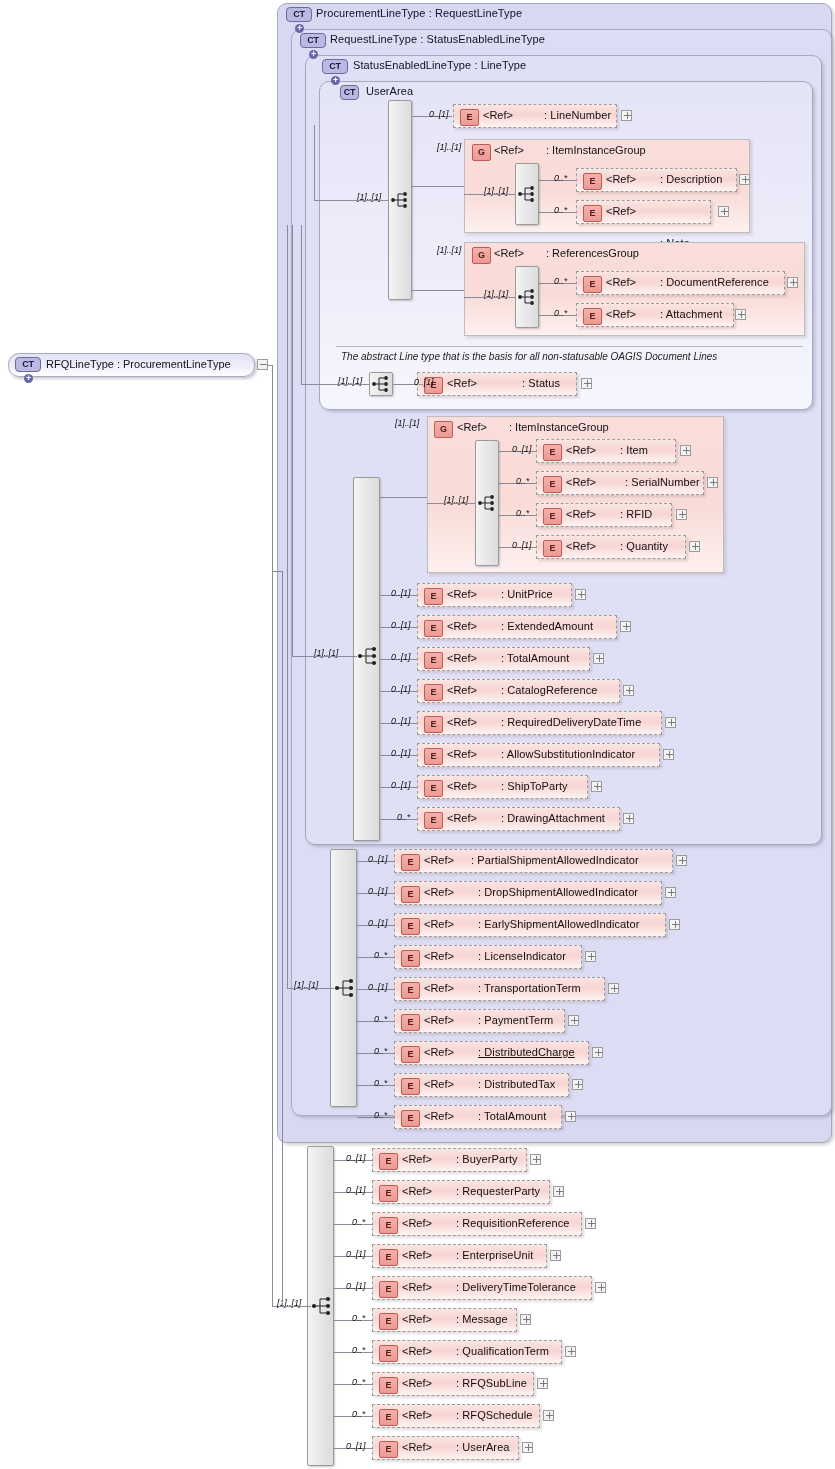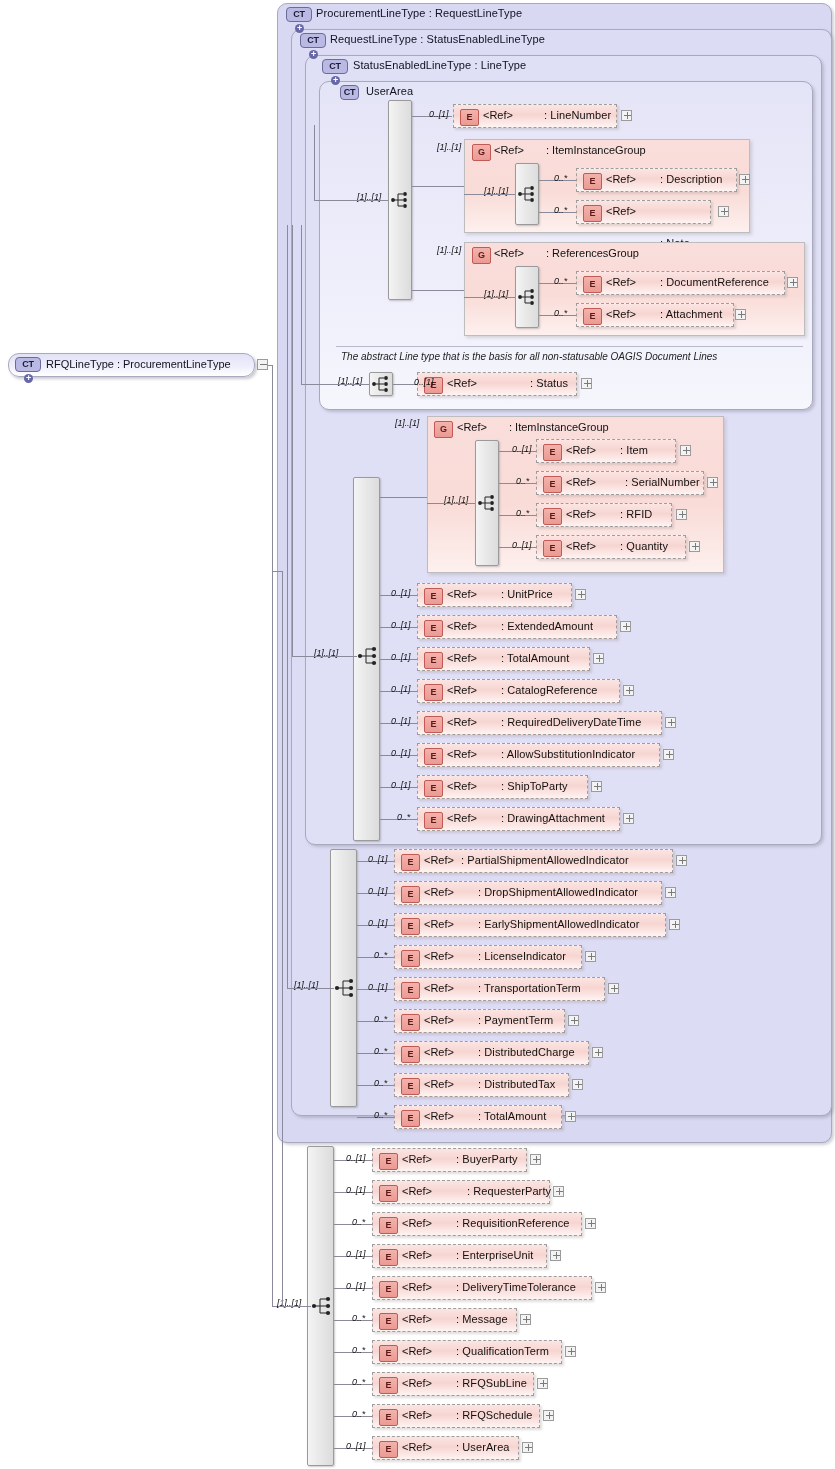--- a/index.html
+++ b/index.html
@@ -317,21 +317,21 @@
     </svg>
   </div>
   <div class="occ" style="left:338px;top:376px;">[1]..[1]</div>
   <div class="ln lnh" style="left:301px;top:384px;width:68px;"></div>
   <div class="ln lnv" style="left:301px;top:225px;height:159px;"></div>
   <div class="ln lnh" style="left:393px;top:384px;width:24px;"></div>
 
   <div class="ebox" style="left:417px;top:372px;width:160px;">
     <span class="e-ic">E</span>
     <span class="e-ref">&lt;Ref&gt;</span>
-    <span class="e-name" style="left:112px;">: Status</span>
+    <span class="e-name" style="left:104px;">: Status</span>
   </div>
   <div class="expander plus" style="left:581px;top:378px;"></div>
   <div class="occ" style="left:414px;top:377px;">0..[1]</div>
 
   <div class="compbar" style="left:388px;top:100px;width:24px;height:200px;"></div>
   <div class="seqicon" style="left:390px;top:189px;">
     <svg width="22" height="22" viewBox="0 0 22 22">
       <line x1="3" y1="11" x2="8" y2="11" stroke="#333" stroke-width="1.1"></line>
       <line x1="8" y1="5" x2="8" y2="17" stroke="#333" stroke-width="1.1"></line>
       <line x1="8" y1="5" x2="13" y2="5" stroke="#333" stroke-width="1.1"></line>
@@ -573,21 +573,21 @@
         <span class="e-name" style="left:83px;">: DrawingAttachment</span>
       </div>
       <div class="expander plus" style="left:623px;top:813px;"></div>
       <div class="occ" style="left:397px;top:812px;">0..*</div>
     </div>
   <div id="request-list">
       <div class="ln lnh" style="left:357px;top:861px;width:37px;"></div>
       <div class="ebox" style="left:394px;top:849px;width:279px;">
         <span class="e-ic">E</span>
         <span class="e-ref">&lt;Ref&gt;</span>
-        <span class="e-name" style="left:66px;">: PartialShipmentAllowedIndicator</span>
+        <span class="e-name" style="left:76px;">: PartialShipmentAllowedIndicator</span>
       </div>
       <div class="expander plus" style="left:676px;top:855px;"></div>
       <div class="occ" style="left:368px;top:854px;">0..[1]</div>
       <div class="ln lnh" style="left:357px;top:893px;width:37px;"></div>
       <div class="ebox" style="left:394px;top:881px;width:268px;">
         <span class="e-ic">E</span>
         <span class="e-ref">&lt;Ref&gt;</span>
         <span class="e-name" style="left:83px;">: DropShipmentAllowedIndicator</span>
       </div>
       <div class="expander plus" style="left:665px;top:887px;"></div>
@@ -621,21 +621,21 @@
         <span class="e-ic">E</span>
         <span class="e-ref">&lt;Ref&gt;</span>
         <span class="e-name" style="left:83px;">: PaymentTerm</span>
       </div>
       <div class="expander plus" style="left:568px;top:1015px;"></div>
       <div class="occ" style="left:374px;top:1014px;">0..*</div>
       <div class="ln lnh" style="left:357px;top:1053px;width:37px;"></div>
       <div class="ebox" style="left:394px;top:1041px;width:195px;">
         <span class="e-ic">E</span>
         <span class="e-ref">&lt;Ref&gt;</span>
-        <span class="e-name" style="left:83px;">: DistributedCharge</span>
+        <span class="e-name" style="left:83px;text-decoration:underline;">: DistributedCharge</span>
       </div>
       <div class="expander plus" style="left:592px;top:1047px;"></div>
       <div class="occ" style="left:374px;top:1046px;">0..*</div>
       <div class="ln lnh" style="left:357px;top:1085px;width:37px;"></div>
       <div class="ebox" style="left:394px;top:1073px;width:175px;">
         <span class="e-ic">E</span>
         <span class="e-ref">&lt;Ref&gt;</span>
         <span class="e-name" style="left:83px;">: DistributedTax</span>
       </div>
       <div class="expander plus" style="left:572px;top:1079px;"></div>
@@ -655,21 +655,21 @@
         <span class="e-ic">E</span>
         <span class="e-ref">&lt;Ref&gt;</span>
         <span class="e-name" style="left:83px;">: BuyerParty</span>
       </div>
       <div class="expander plus" style="left:530px;top:1154px;"></div>
       <div class="occ" style="left:346px;top:1153px;">0..[1]</div>
       <div class="ln lnh" style="left:334px;top:1192px;width:38px;"></div>
       <div class="ebox" style="left:372px;top:1180px;width:178px;">
         <span class="e-ic">E</span>
         <span class="e-ref">&lt;Ref&gt;</span>
-        <span class="e-name" style="left:94px;">: RequesterParty</span>
+        <span class="e-name" style="left:83px;">: RequesterParty</span>
       </div>
       <div class="expander plus" style="left:553px;top:1186px;"></div>
       <div class="occ" style="left:346px;top:1185px;">0..[1]</div>
       <div class="ln lnh" style="left:334px;top:1224px;width:38px;"></div>
       <div class="ebox" style="left:372px;top:1212px;width:210px;">
         <span class="e-ic">E</span>
         <span class="e-ref">&lt;Ref&gt;</span>
         <span class="e-name" style="left:83px;">: RequisitionReference</span>
       </div>
       <div class="expander plus" style="left:585px;top:1218px;"></div>

